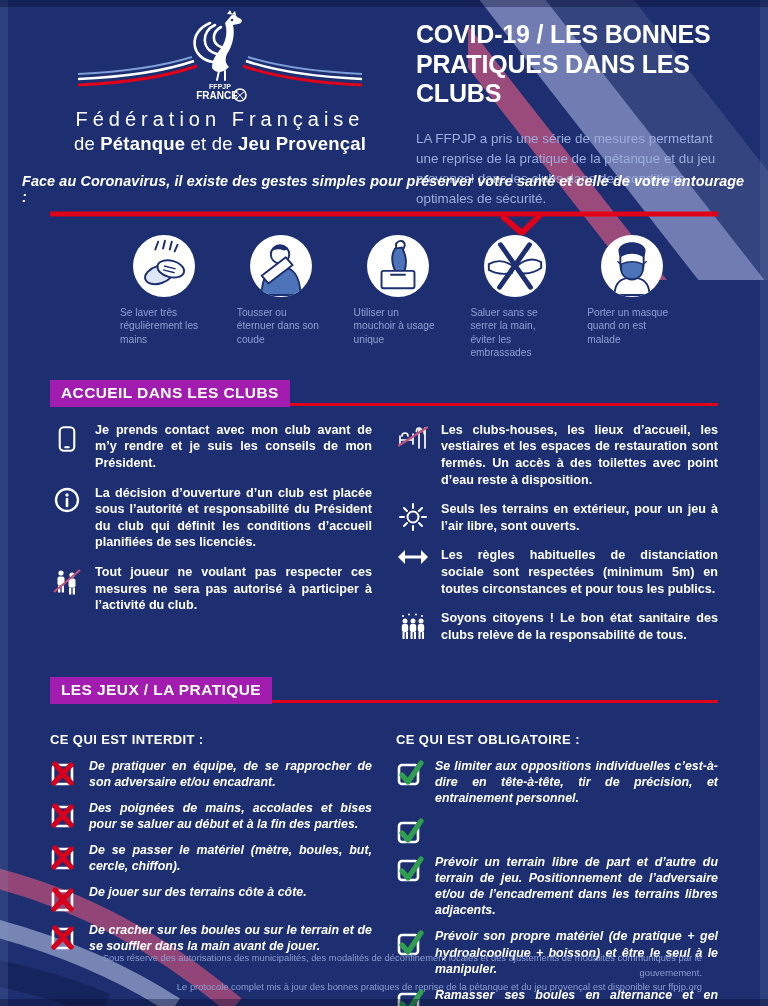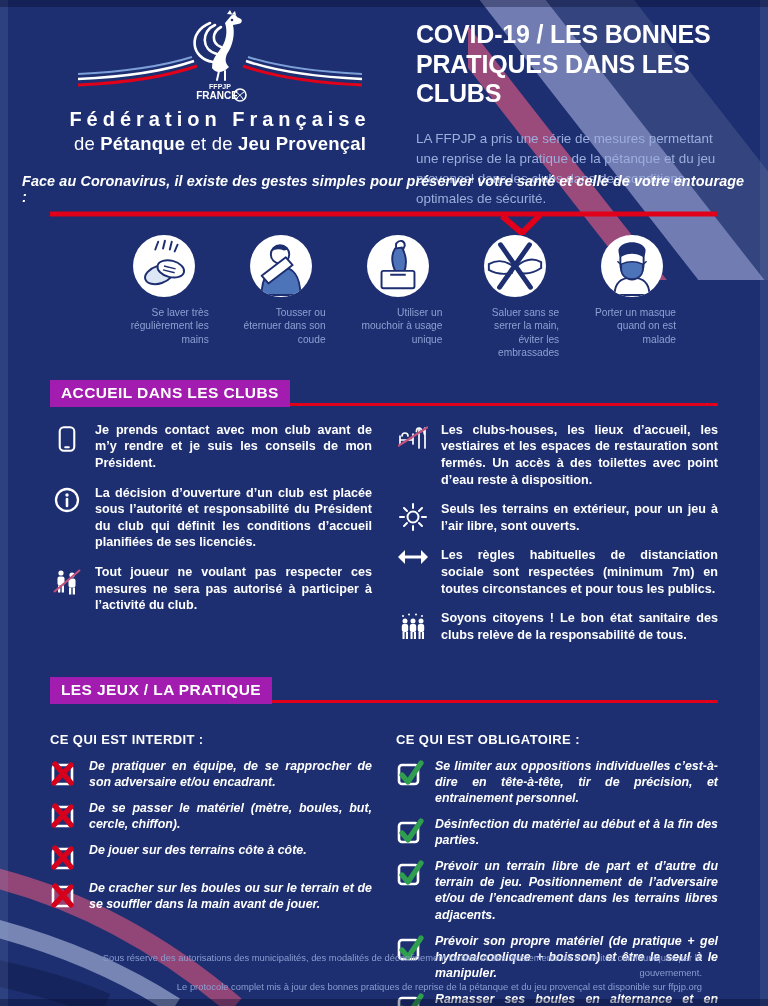--- a/index.html
+++ b/index.html
@@ -21,32 +21,32 @@
   .band.pink{left:60px;width:26px;background:#b14f7e;opacity:.85;transform:rotate(-38deg);}
   .band.lav{left:128px;width:52px;background:#8d97c9;opacity:.75;transform:rotate(-38deg);}
   .band.faint{left:196px;width:70px;background:#ffffff;opacity:.10;transform:rotate(-38deg);}
   .deco-bl{position:absolute;left:0;bottom:0;pointer-events:none;}
 
   .content{position:relative;z-index:2;}
 
   
   .header{display:flex;padding:10px 48px 0 52px;height:150px;}
   .logo-block{width:336px;text-align:center;}
-  .org1{font-size:20px;font-weight:bold;letter-spacing:5px;white-space:nowrap;margin-top:2px;}
+  .org1{font-size:20px;font-weight:normal;letter-spacing:5px;white-space:nowrap;margin-top:2px;}
   .org2{font-size:18.5px;margin-top:2px;white-space:nowrap;letter-spacing:.2px;}
   .org2 .b{font-weight:bold;}
   .title-block{flex:1;padding:10px 0 0 28px;}
   .title{font-size:25px;line-height:1.18;font-weight:bold;letter-spacing:-.2px;max-width:330px;}
   .intro{margin-top:20px;max-width:336px;color:#9caedd;font-size:13.4px;line-height:1.5;}
 
   
   .gest-h{margin:13px 22px 0;font-size:14.4px;font-weight:bold;letter-spacing:.1px;font-style:italic;}
   .redline{margin:6px 50px 0;height:24px;}
   .gest-row{display:flex;margin:0 92px;}
-  .gest{width:116.8px;text-align:right;margin-left:28px;}
+  .gest{width:116.8px;text-align:left;margin-left:28px;}
   .gcircle{width:62px;height:62px;border-radius:50%;background:#fff;margin:0 auto;overflow:hidden;}
   .gcap{margin-top:9px;font-size:10.2px;line-height:1.32;color:#8da0d4;}
 
   
   .sec-head{display:flex;align-items:flex-end;margin:20px 50px 0;}
   .sec-box{background:#a21caf;color:#fff;font-weight:bold;font-size:15.5px;letter-spacing:.4px;padding:4px 11px 5px;white-space:nowrap;}
   .sec-rule{flex:1;height:3px;background:#e1001a;margin-bottom:1px;}
 
   .cols{display:flex;gap:24px;margin:15px 50px 0;}
   .col{flex:1;min-width:0;}
@@ -277,21 +277,21 @@
           <div class="tx">Seuls les terrains en extérieur, pour un jeu à l’air libre, sont ouverts.</div>
         </div>
         <div class="item">
           <span class="ic">
             <svg width="30" height="16" viewBox="0 0 30 16">
               <line x1="6" y1="8" x2="24" y2="8" stroke="#ffffff" stroke-width="3"></line>
               <path d="M7 1 L0 8 L7 15 Z" fill="#ffffff"></path>
               <path d="M23 1 L30 8 L23 15 Z" fill="#ffffff"></path>
             </svg>
           </span>
-          <div class="tx">Les règles habituelles de distanciation sociale sont respectées (minimum 7m) en toutes circonstances et pour tous les publics.</div>
+          <div class="tx">Les règles habituelles de distanciation sociale sont respectées (minimum 5m) en toutes circonstances et pour tous les publics.</div>
         </div>
         <div class="item">
           <span class="ic">
             <svg width="30" height="28" viewBox="0 0 30 28">
               <g fill="#ffffff">
                 <circle cx="5" cy="4" r="1"></circle>
                   <circle cx="11" cy="2.5" r="1"></circle>
                   <circle cx="18" cy="2.5" r="1"></circle>
                   <circle cx="24" cy="4" r="1"></circle>
                 <circle cx="7" cy="9" r="2.5"></circle>
@@ -332,20 +332,29 @@
           </span>
           <div class="tx">De pratiquer en équipe, de se rapprocher de son adversaire et/ou encadrant.</div>
         </div>
         <div class="chk-item">
           <span class="chk">
             <svg width="28" height="28" viewBox="0 0 28 28">
                 <rect x="3" y="7" width="19" height="19" rx="3" fill="none" stroke="#ffffff" stroke-width="2.6"></rect>
                 <path d="M5 6 L21 25 M21 7 L4 25" stroke="#d6001c" stroke-width="5.4" stroke-linecap="round" fill="none"></path>
               </svg>
           </span>
+          <div class="tx">Des poignées de mains, accolades et bises pour se saluer au début et à la fin des parties.</div>
+        </div>
+        <div class="chk-item">
+          <span class="chk">
+            <svg width="28" height="28" viewBox="0 0 28 28">
+                <rect x="3" y="7" width="19" height="19" rx="3" fill="none" stroke="#ffffff" stroke-width="2.6"></rect>
+                <path d="M5 6 L21 25 M21 7 L4 25" stroke="#d6001c" stroke-width="5.4" stroke-linecap="round" fill="none"></path>
+              </svg>
+          </span>
           <div class="tx">De se passer le matériel (mètre, boules, but, cercle, chiffon).</div>
         </div>
         <div class="chk-item">
           <span class="chk">
             <svg width="28" height="28" viewBox="0 0 28 28">
                 <rect x="3" y="7" width="19" height="19" rx="3" fill="none" stroke="#ffffff" stroke-width="2.6"></rect>
                 <path d="M5 6 L21 25 M21 7 L4 25" stroke="#d6001c" stroke-width="5.4" stroke-linecap="round" fill="none"></path>
               </svg>
           </span>
           <div class="tx">De jouer sur des terrains côte à côte.</div>
@@ -373,21 +382,20 @@
           </span>
           <div class="tx">Se limiter aux oppositions individuelles c’est-à-dire en tête-à-tête, tir de précision, et entrainement personnel.</div>
         </div>
         <div class="chk-item">
           <span class="chk">
             <svg width="28" height="28" viewBox="0 0 28 28">
                 <rect x="3" y="7" width="19" height="19" rx="3" fill="none" stroke="#ffffff" stroke-width="2.6"></rect>
                 <path d="M6 17 L12 24 L25 5" fill="none" stroke="#2f9e4e" stroke-width="5.2" stroke-linecap="round" stroke-linejoin="round"></path>
               </svg>
           </span>
-          <div class="tx">Désinfection du matériel au début et à la fin des parties.</div>
         </div>
         <div class="chk-item">
           <span class="chk">
             <svg width="28" height="28" viewBox="0 0 28 28">
                 <rect x="3" y="7" width="19" height="19" rx="3" fill="none" stroke="#ffffff" stroke-width="2.6"></rect>
                 <path d="M6 17 L12 24 L25 5" fill="none" stroke="#2f9e4e" stroke-width="5.2" stroke-linecap="round" stroke-linejoin="round"></path>
               </svg>
           </span>
           <div class="tx">Prévoir un terrain libre de part et d’autre du terrain de jeu. Positionnement de l’adversaire et/ou de l’encadrement dans les terrains libres adjacents.</div>
         </div>

